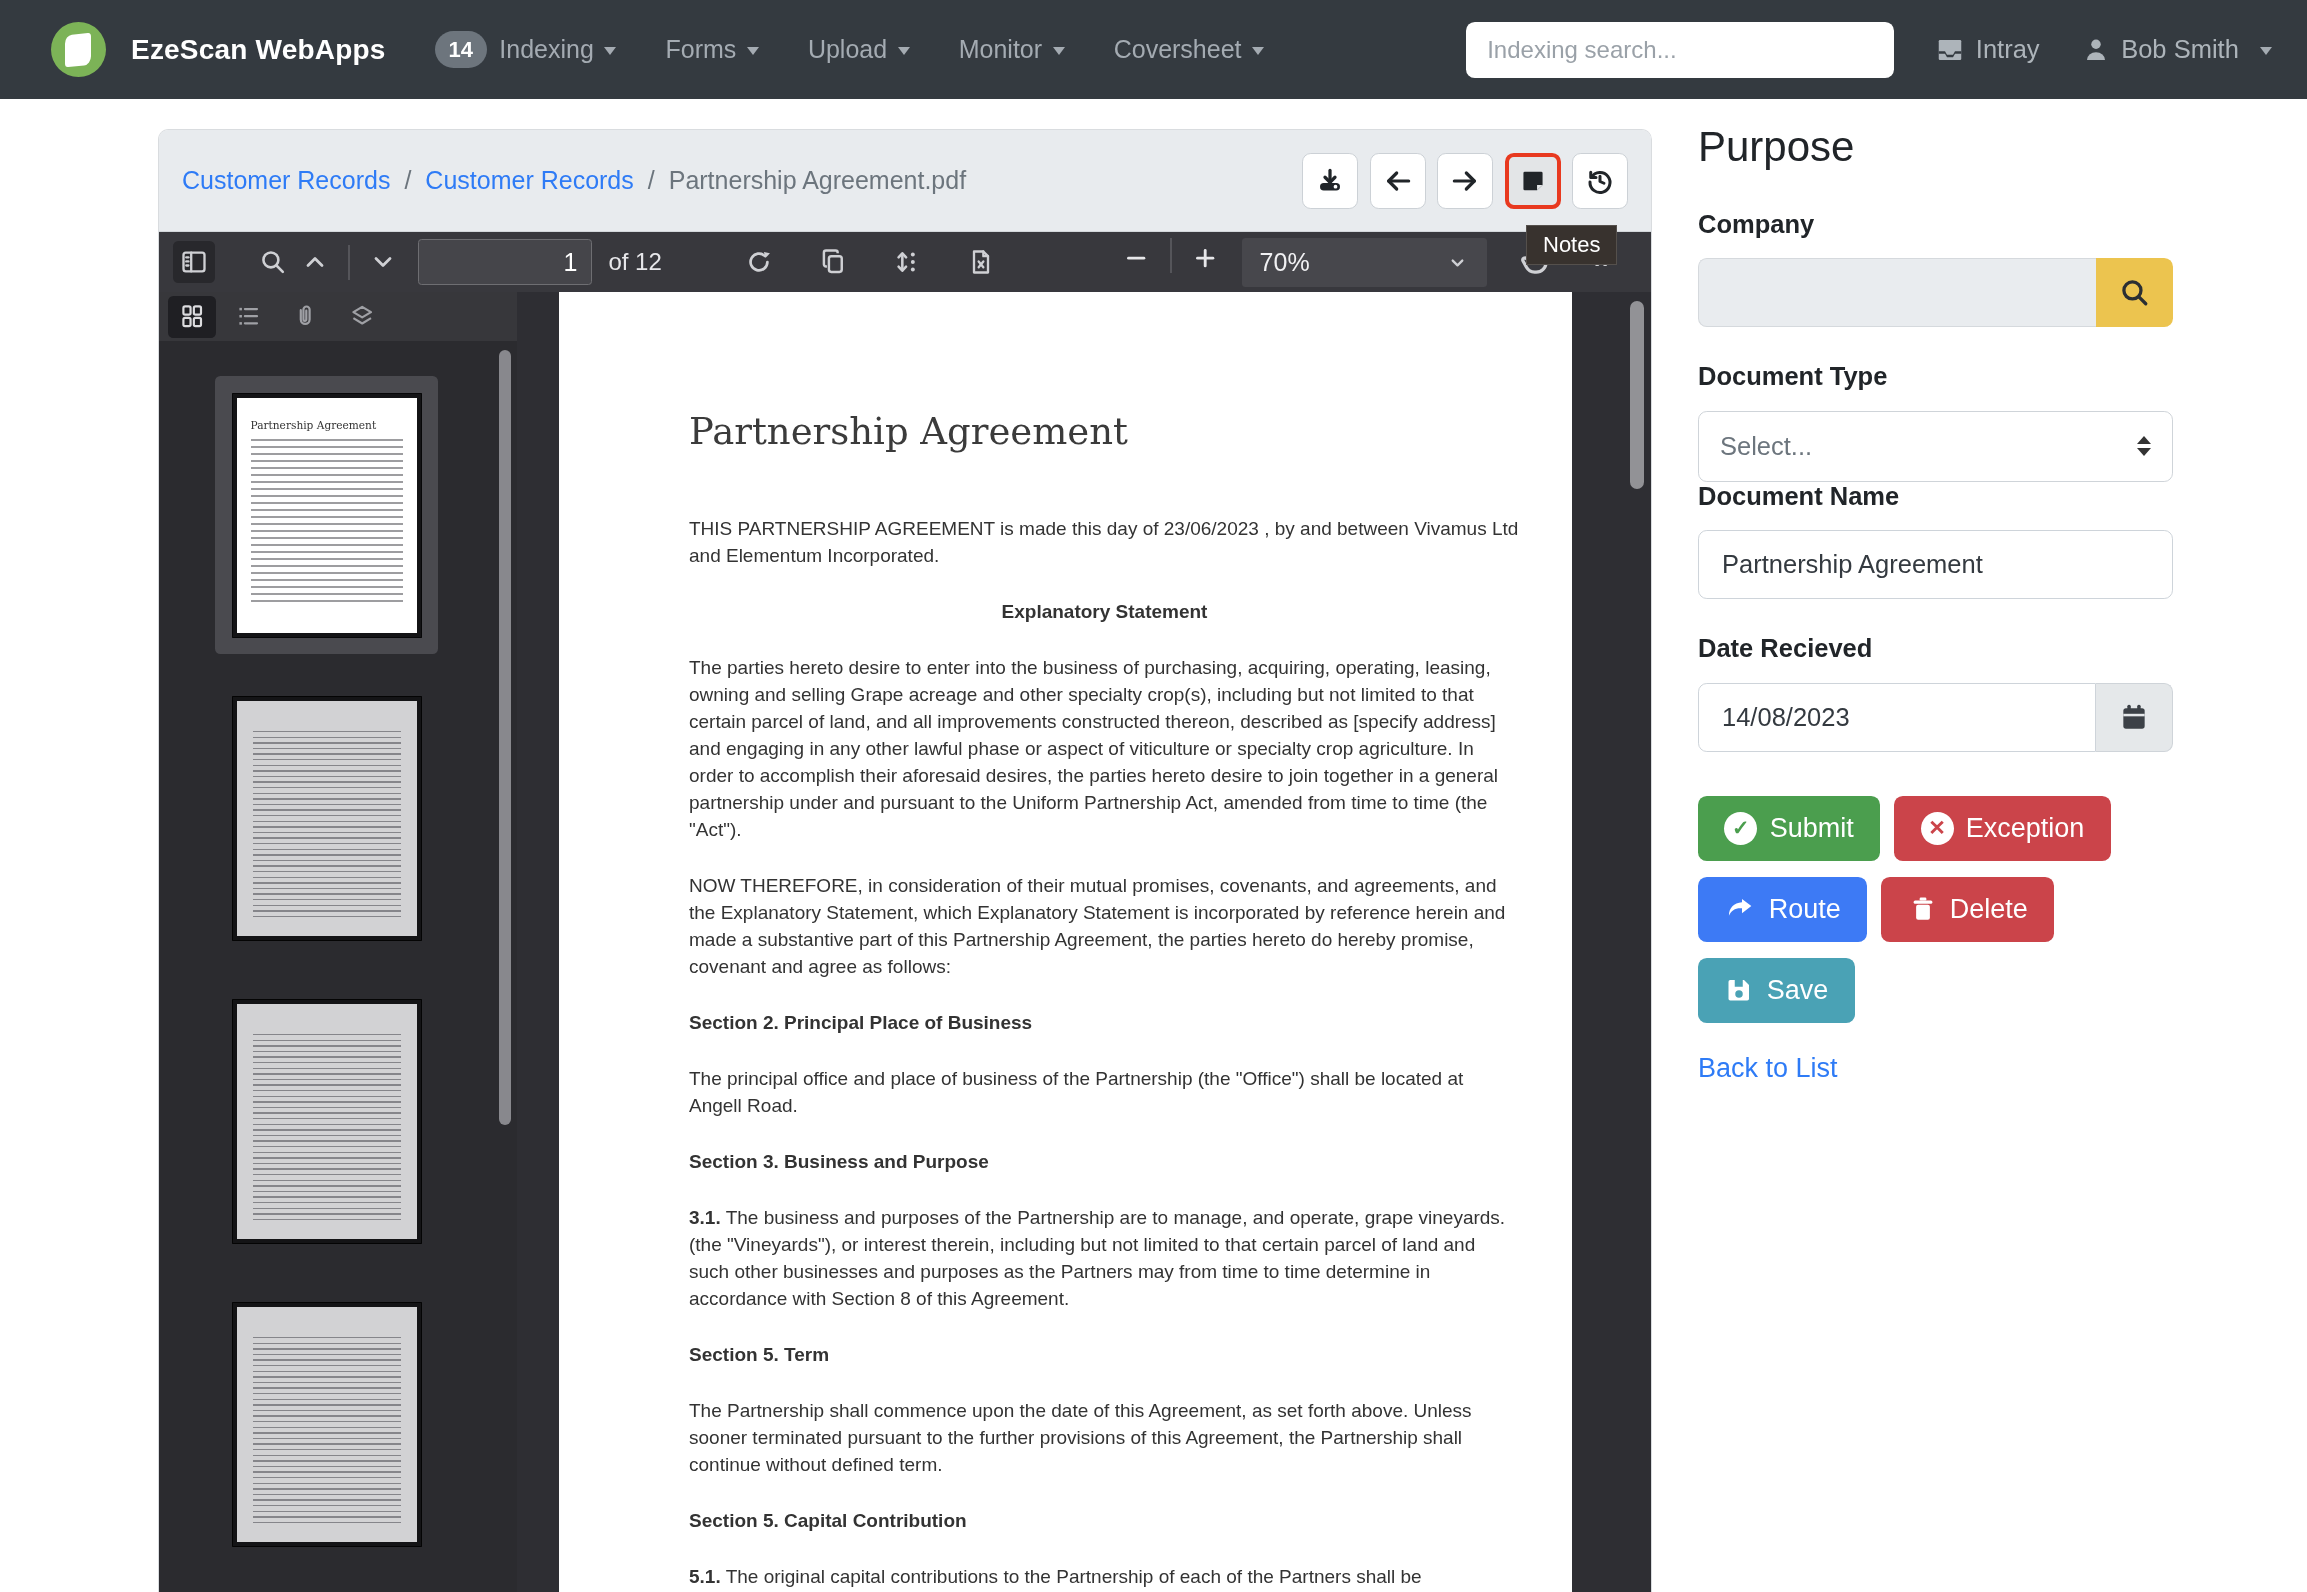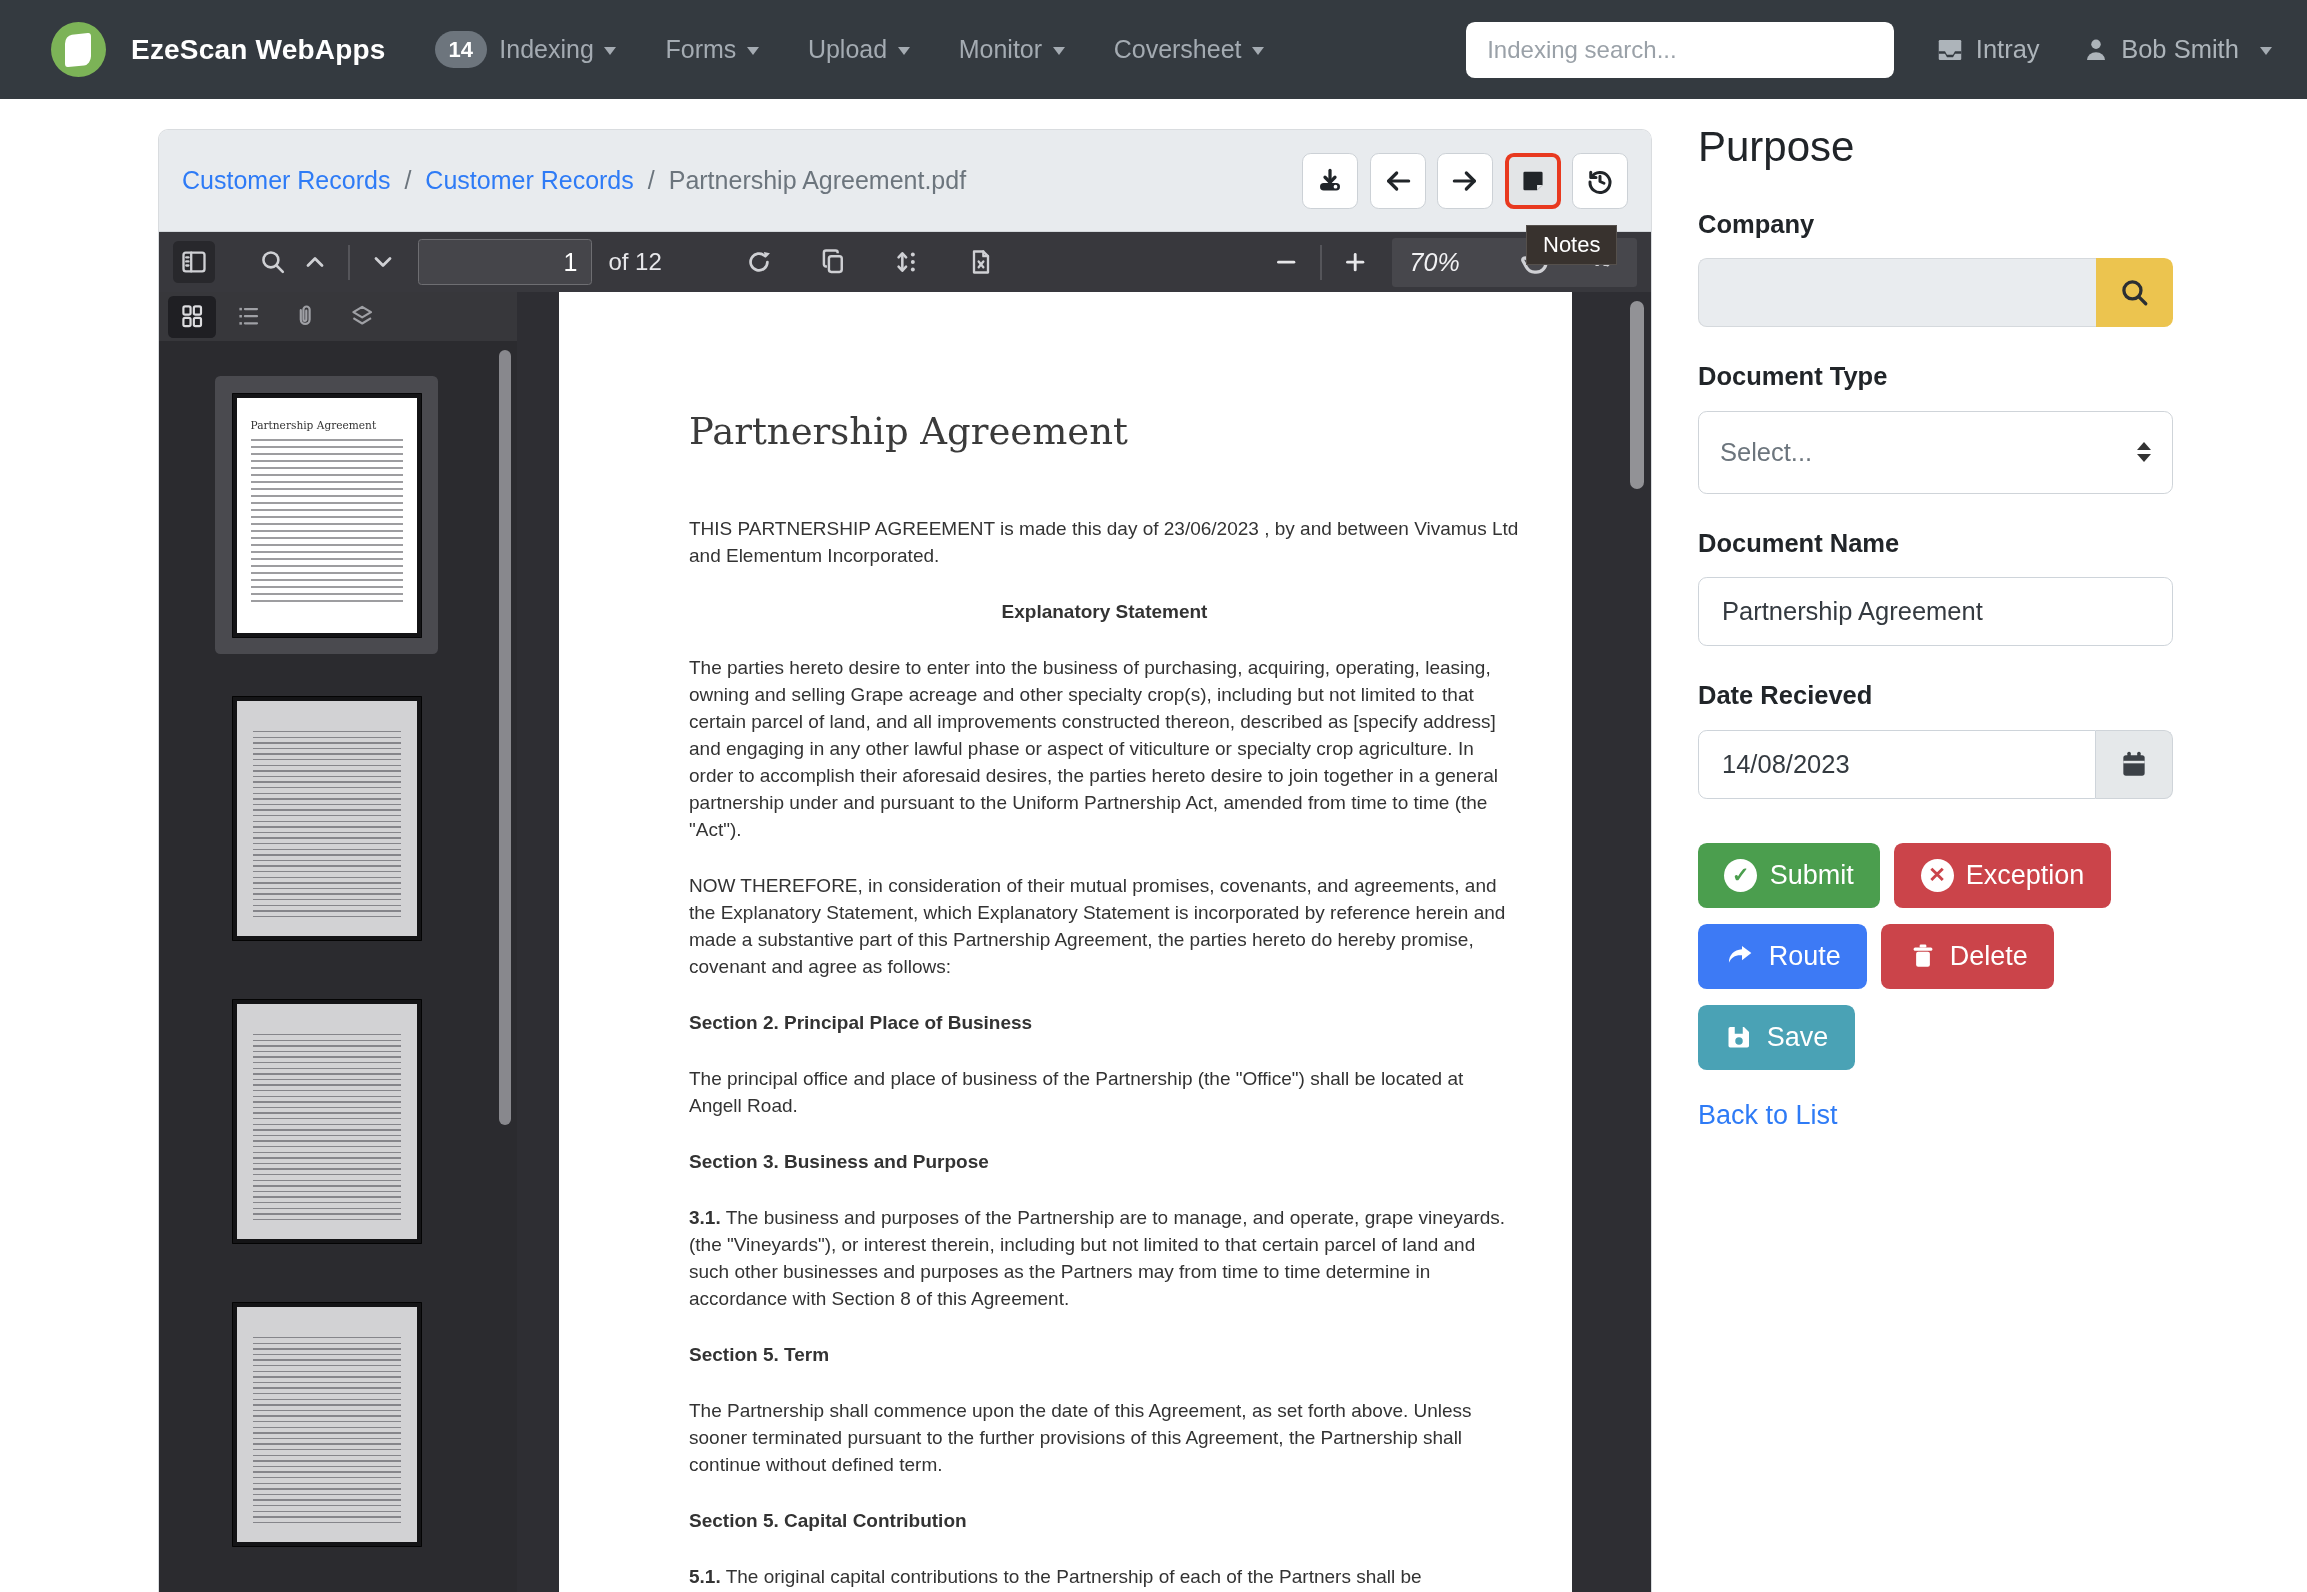--- a/index.html
+++ b/index.html
@@ -45,21 +45,21 @@
   
   .pdf-toolbar{position:absolute; left:0; top:102px; right:0; height:60px; background:var(--toolbar);
                display:flex; align-items:center; padding:0 14px; color:var(--iconlight);}
   .tbtn{width:42px; height:42px; border-radius:5.3px; display:flex; align-items:center; justify-content:center; cursor:pointer; flex:0 0 auto;}
   .tbtn.active{background:#28282c;}
   .tdiv{width:1.8px; height:35px; background:#55555a; margin:0 12.3px; flex:0 0 auto;}
   .page-input{width:174px; height:46px; background:#45454a; border:1.8px solid #6e6e72; border-radius:3.5px;
               color:#fff; font-size:25px; text-align:right; padding:0 14px; font-family:"Liberation Sans",sans-serif;}
   .of-label{font-size:24px; color:#e7e7ea; margin-left:16px; white-space:nowrap;}
   .mid-icons{display:flex; align-items:center; gap:32px; margin-left:76px;}
-  .right-icons{display:flex; align-items:center; margin-left:auto; font-style:italic;}
+  .right-icons{display:flex; margin-left:auto; margin-right:150px;}
   .zoom-box{width:245px; height:49px; background:#47474c; border-radius:3.5px; display:flex; align-items:center;
             justify-content:space-between; padding:0 17.6px; font-size:25px; color:#f1f1f3; margin-left:16px; cursor:pointer;}
   .hand-abs{position:absolute; left:1360px; top:109px; color:#cfd0d4;}
   .dblchev{position:absolute; left:1435px; top:106px; font-size:35px; color:#cfd0d4; cursor:pointer; letter-spacing:-3.5px;}
   .tooltip{position:absolute; left:1367px; top:95px; background:#38322e; color:#fff; font-size:22px;
            padding:6.2px 16px; border:0.9px solid #55504c; z-index:30;}
 
   
   .viewer{position:absolute; left:0; top:162px; right:0; bottom:0; display:flex; overflow:hidden;}
   .thumbs{width:358px; background:var(--panel); position:relative; flex:0 0 auto;}
@@ -89,21 +89,21 @@
   .doc-scroll .bar{width:14px; height:188px; background:#929296; border-radius:7px;}
 
   
   .fields{position:absolute; left:1698px; top:123px; width:475px;}
   .fields-title{font-size:42px; color:#212529; font-weight:500; margin-bottom:39px;}
   .flabel{font-size:25.5px; font-weight:bold; color:var(--label); margin-bottom:19.4px;}
   .fgroup{display:flex; margin-bottom:35px;}
   .finput{height:69px; border:1.8px solid var(--bord); border-radius:8.8px; font-size:25.5px; color:#343a40; padding:0 23px; width:100%; font-family:"Liberation Sans",sans-serif;}
   .finput.disabled{background:#e9ecef; border-color:#d5d9dd; border-radius:8.8px 0 0 8.8px; border-right:none;}
   .ybtn{width:77px; height:69px; background:var(--yellow); border:none; border-radius:0 8.8px 8.8px 0; display:flex; align-items:center; justify-content:center; cursor:pointer; flex:0 0 auto;}
-  .fselect{height:83px; border:1.8px solid #cfd4d9; border-radius:8.8px; display:flex; align-items:center; justify-content:space-between; padding:0 21px; font-size:25.5px; color:#6c757d; cursor:pointer; margin-bottom:35px;gap:15px;}
+  .fselect{height:71px; border:1.8px solid #cfd4d9; border-radius:8.8px; display:flex; align-items:center; justify-content:space-between; padding:0 21px; font-size:25.5px; color:#6c757d; cursor:pointer; gap:15px;}
   .updown{display:flex; flex-direction:column; gap:4.4px; align-items:center;}
   .tri-up{width:0;height:0;border-left:7px solid transparent;border-right:7px solid transparent;border-bottom:8.8px solid #333;}
   .tri-dn{width:0;height:0;border-left:7px solid transparent;border-right:7px solid transparent;border-top:8.8px solid #333;}
   .date-input{border-radius:8.8px 0 0 8.8px;}
   .gbtn{width:77px; height:69px; background:#e5e8ea; border:1.8px solid #cfd4d9; border-left:none; border-radius:0 8.8px 8.8px 0; display:flex; align-items:center; justify-content:center; cursor:pointer; flex:0 0 auto;}
   .btn-rows{margin-top:44px; display:flex; flex-direction:column; gap:16px;}
   .btn-row{display:flex; gap:14px;}
   .abtn{height:65px; border:none; border-radius:8.8px; color:#fff; font-size:27px; font-weight:500;
         display:flex; align-items:center; justify-content:center; gap:12.3px; padding:0 26.4px; cursor:pointer; font-family:"Liberation Sans",sans-serif;}
   .abtn.green{background:var(--green);}

